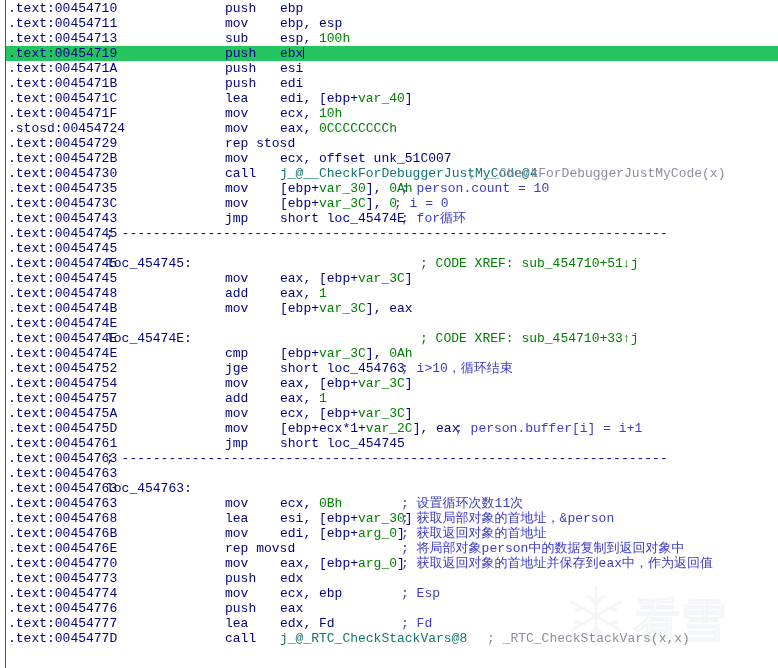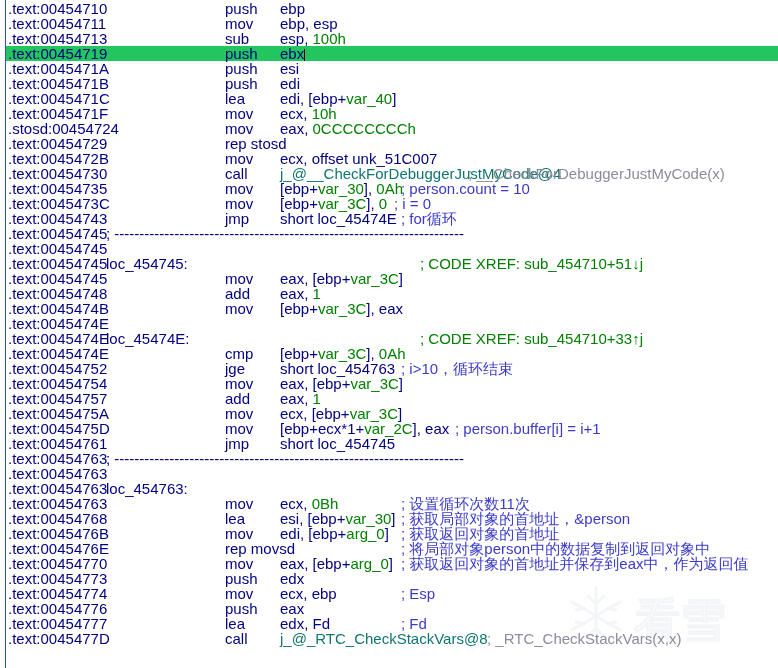--- a/index.html
+++ b/index.html
@@ -43,22 +43,22 @@
     width: 778px;
     padding-top: 1px;
     z-index: 2;
   }
 
   .line {
     position: relative;
     height: 15px;
     line-height: 15px;
     white-space: pre;
-    font-size: 15px;
-    font-family: Liberation Sans, sans-serif;
+    font-size: 13px;
+    font-family: Liberation Mono, monospace;
     color: #000080;
   }
   .line.current {
     background: #22c55e;
   }
 
   .seg {
     position: absolute;
     top: 0;
     white-space: pre;

